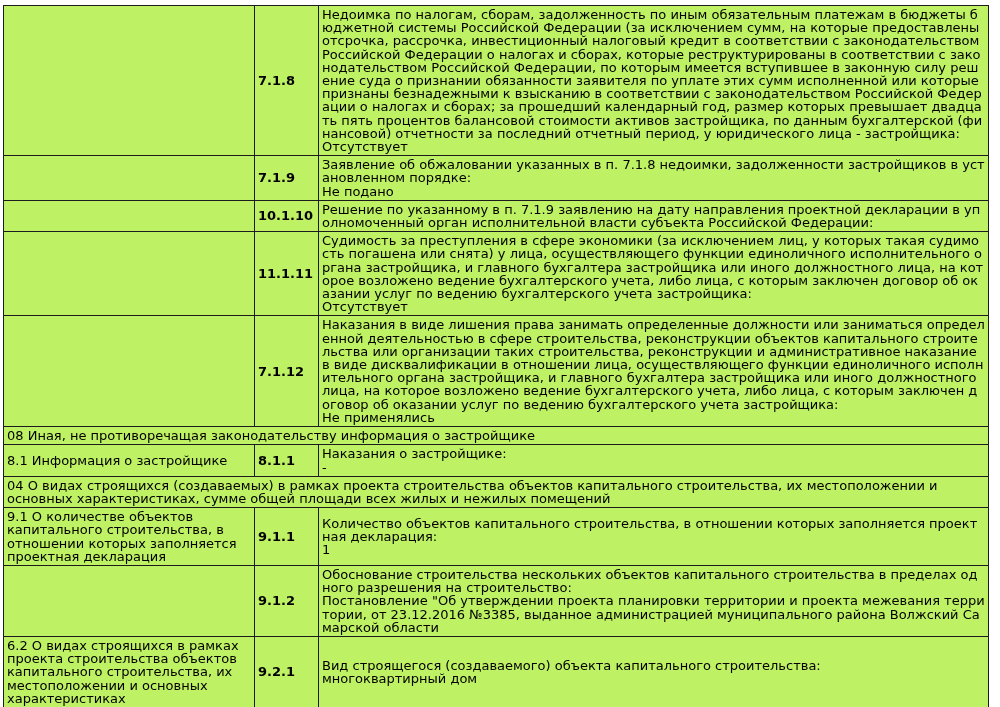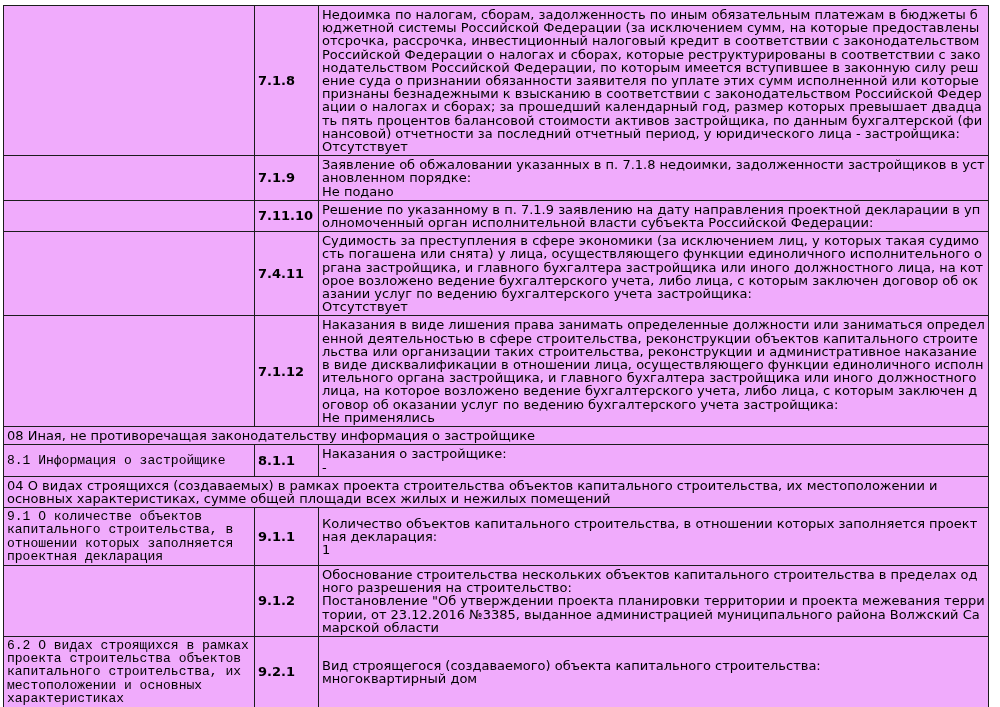--- a/index.html
+++ b/index.html
@@ -21,26 +21,25 @@
     border-collapse: collapse;
     width: 986px;
     table-layout: fixed;
   }
   table.decl td {
     border: 1px solid #1c1c1c;
     vertical-align: middle;
     padding: 2px 3px;
     font-size: 13px;
     line-height: 13.2px;
-    background: #f0abfc;
+    background: #bef264;
   }
   td.c-section {
     word-wrap: normal;
     overflow: hidden;
-    font-family: Liberation Mono, monospace;
   }
   td.c-number {
     white-space: nowrap;
     overflow: hidden;
     font-weight: bold;
   }
   td.c-content {
     overflow: hidden;
   }
   td.c-content .q,
@@ -79,30 +78,30 @@
         <td class="c-section"></td>
         <td class="c-number">7.1.9</td>
         <td class="c-content">
           <div class="q">Заявление об обжаловании указанных в п. 7.1.8 недоимки, задолженности застройщиков в установленном порядке:</div>
           <div class="a">Не подано</div>
         </td>
       </tr>
 
       <tr>
         <td class="c-section"></td>
-        <td class="c-number">7.11.10</td>
+        <td class="c-number">10.1.10</td>
         <td class="c-content">
           <div class="q">Решение по указанному в п. 7.1.9 заявлению на дату направления проектной декларации в уполномоченный орган исполнительной власти субъекта Российской Федерации:</div>
           <div class="a"></div>
         </td>
       </tr>
 
       <tr>
         <td class="c-section"></td>
-        <td class="c-number">7.4.11</td>
+        <td class="c-number">11.1.11</td>
         <td class="c-content">
           <div class="q">Судимость за преступления в сфере экономики (за исключением лиц, у которых такая судимость погашена или снята) у лица, осуществляющего функции единоличного исполнительного органа застройщика, и главного бухгалтера застройщика или иного должностного лица, на которое возложено ведение бухгалтерского учета, либо лица, с которым заключен договор об оказании услуг по ведению бухгалтерского учета застройщика:</div>
           <div class="a">Отсутствует</div>
         </td>
       </tr>
 
       <tr>
         <td class="c-section"></td>
         <td class="c-number">7.1.12</td>
         <td class="c-content">

